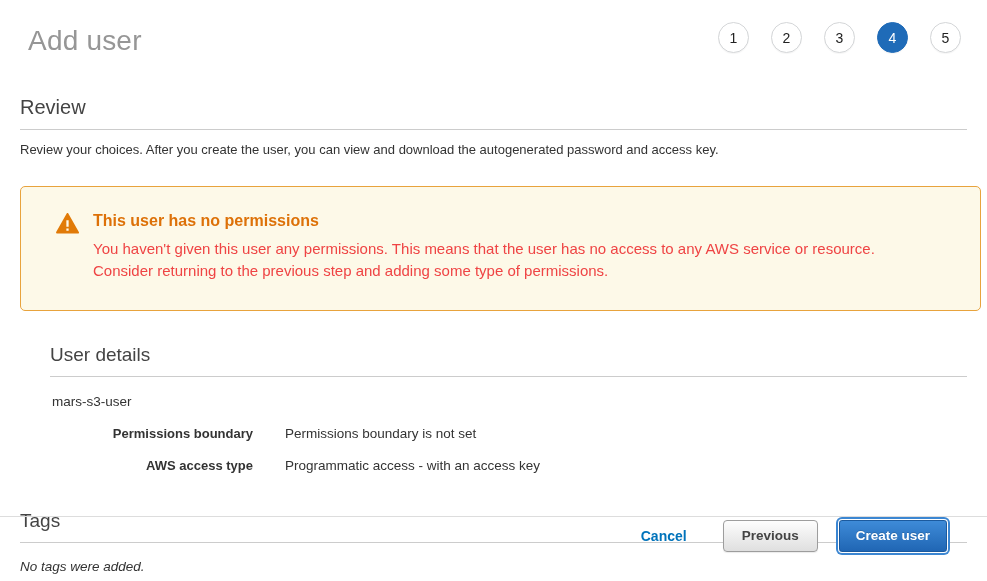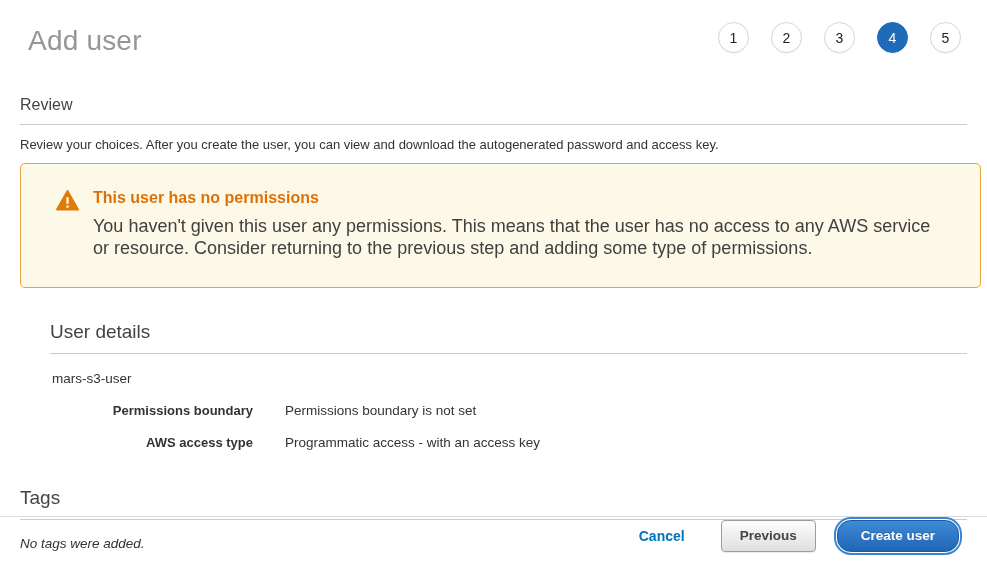--- a/index.html
+++ b/index.html
@@ -28,45 +28,45 @@
     display: flex; align-items: center; justify-content: center;
     font-size: 14px; color: #222;
     box-shadow: 0 1px 1px rgba(0,0,0,0.04);
     cursor: pointer;
   }
   .step.active { background: #1f6bb8; border-color: #1f6bb8; color: #fff; }
 
   
   .content { padding: 0 20px; }
   .section-head {
-    font-size: 16px; font-weight: 400; color: #444;
+    font-size: 20px; font-weight: 400; color: #444;
     margin: 0; padding-bottom: 10px;
     border-bottom: 1px solid #ccc;
   }
   .section-head.small { font-size: 19px; }
   .review-section .section-head { margin-top: 30px; }
   .review-desc { margin: 12px 0 0; font-size: 13px; color: #333; }
 
   
   .warning-box {
-    margin-top: 11px;
+    margin-top: 29px;
     width: calc(100% + 14px);
     height: 125px;
     border: 1px solid #e8a33d;
     border-radius: 5px;
     background: #fdf9e8;
     padding: 24px 42px 0 35px;
   }
   .warning-inner { display: flex; align-items: flex-start; }
   .warning-icon { width: 23px; margin-right: 14px; margin-top: 2px; flex: none; }
   .warning-title {
     margin: 0; font-size: 16px; font-weight: 600; color: #dd7108; line-height: 20px;
   }
   .warning-body {
-    margin: 7px 0 0; font-size: 18px; color: #404040; line-height: 22px; max-width: 862px;
+    margin: 7px 0 0; font-size: 15px; color: #ef4444; line-height: 22px; max-width: 862px;
   }
 
   
   .details-section .section-head { margin-top: 33px; margin-left: 30px; }
   .details-rows { margin-top: 17px; }
   .detail-row { display: flex; align-items: baseline; margin-bottom: 17px; }
   .detail-label {
     width: 233px; text-align: right; font-size: 13px; font-weight: 700; color: #333;
     flex: none;
   }
@@ -97,24 +97,24 @@
     background: linear-gradient(#fdfdfd, #dfdfdf);
     border: 1px solid #9d9d9d;
     padding: 7px 18px;
     margin-right: 21px;
     box-shadow: 0 1px 1px rgba(0,0,0,0.08);
   }
   .btn-primary {
     color: #fff;
     background: linear-gradient(#3e8bd8, #2066b4);
     border: 1px solid #1b5a9e;
-    border-radius: 14px;
-    padding: 7px 23px;
+    border-radius: 3px;
+    padding: 7px 16px;
     box-shadow: 0 0 0 1px #fff, 0 0 0 3px #3b86d2;
-    margin-right: 0;
+    margin-right: 12px;
     text-shadow: 0 -1px 0 rgba(0,0,0,0.15);
   }
 </style>
 </head>
 <body>
 
 <div class="header">
   <h1 class="page-title">Add user</h1>
   <div class="steps">
     <div class="step">1</div>

